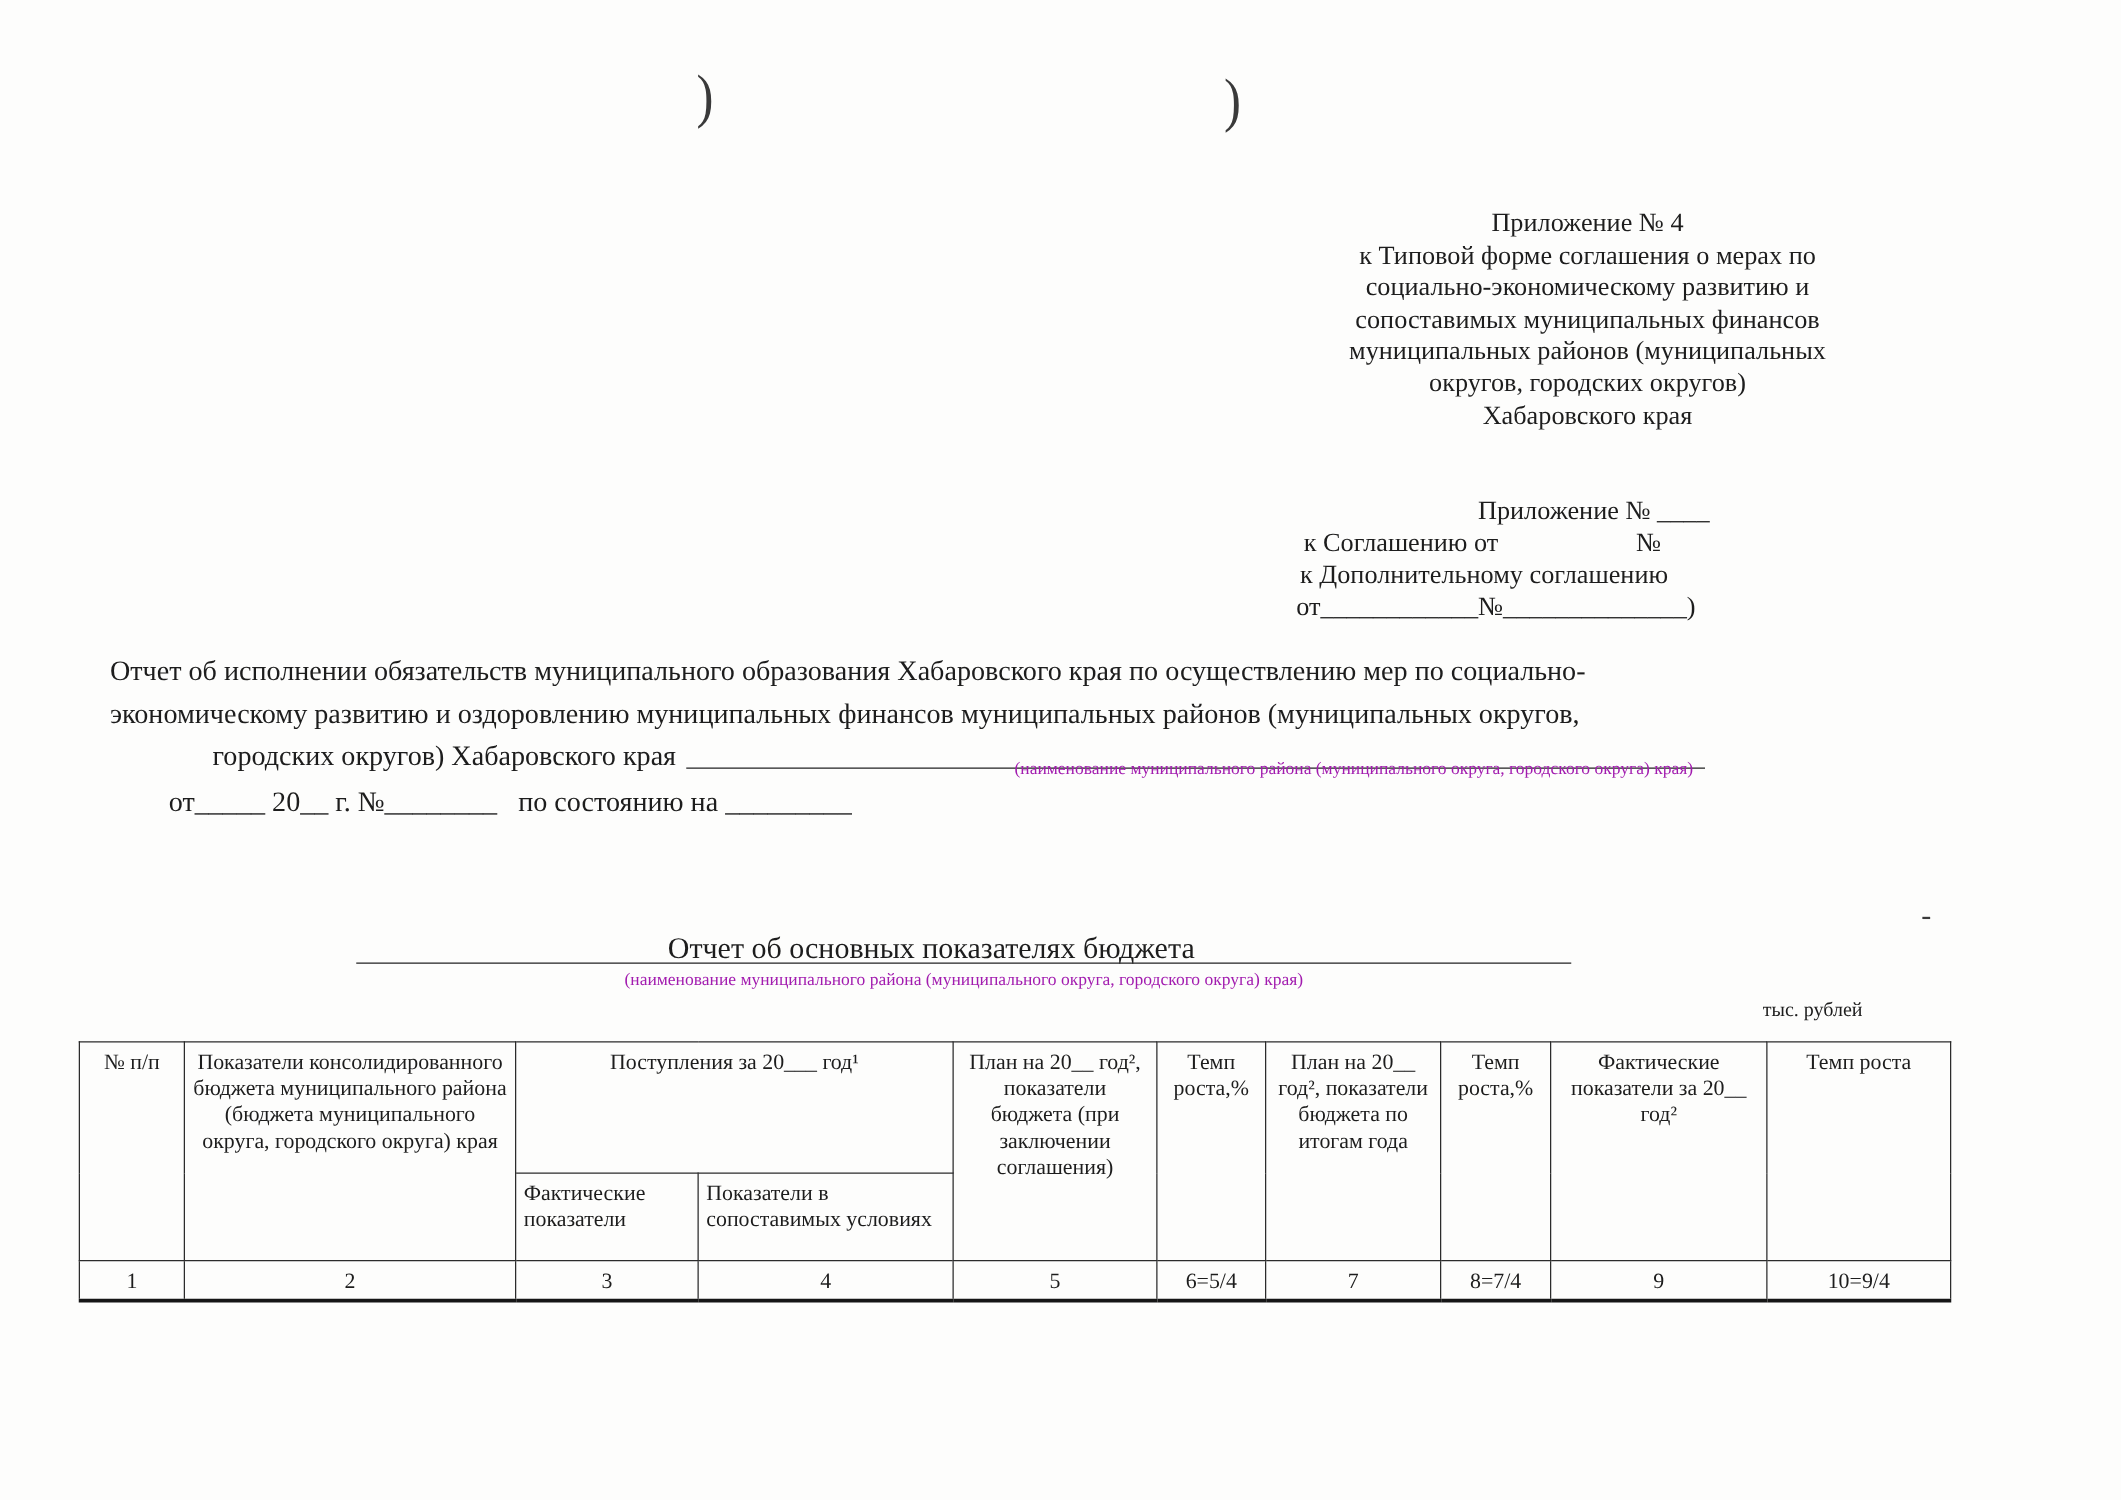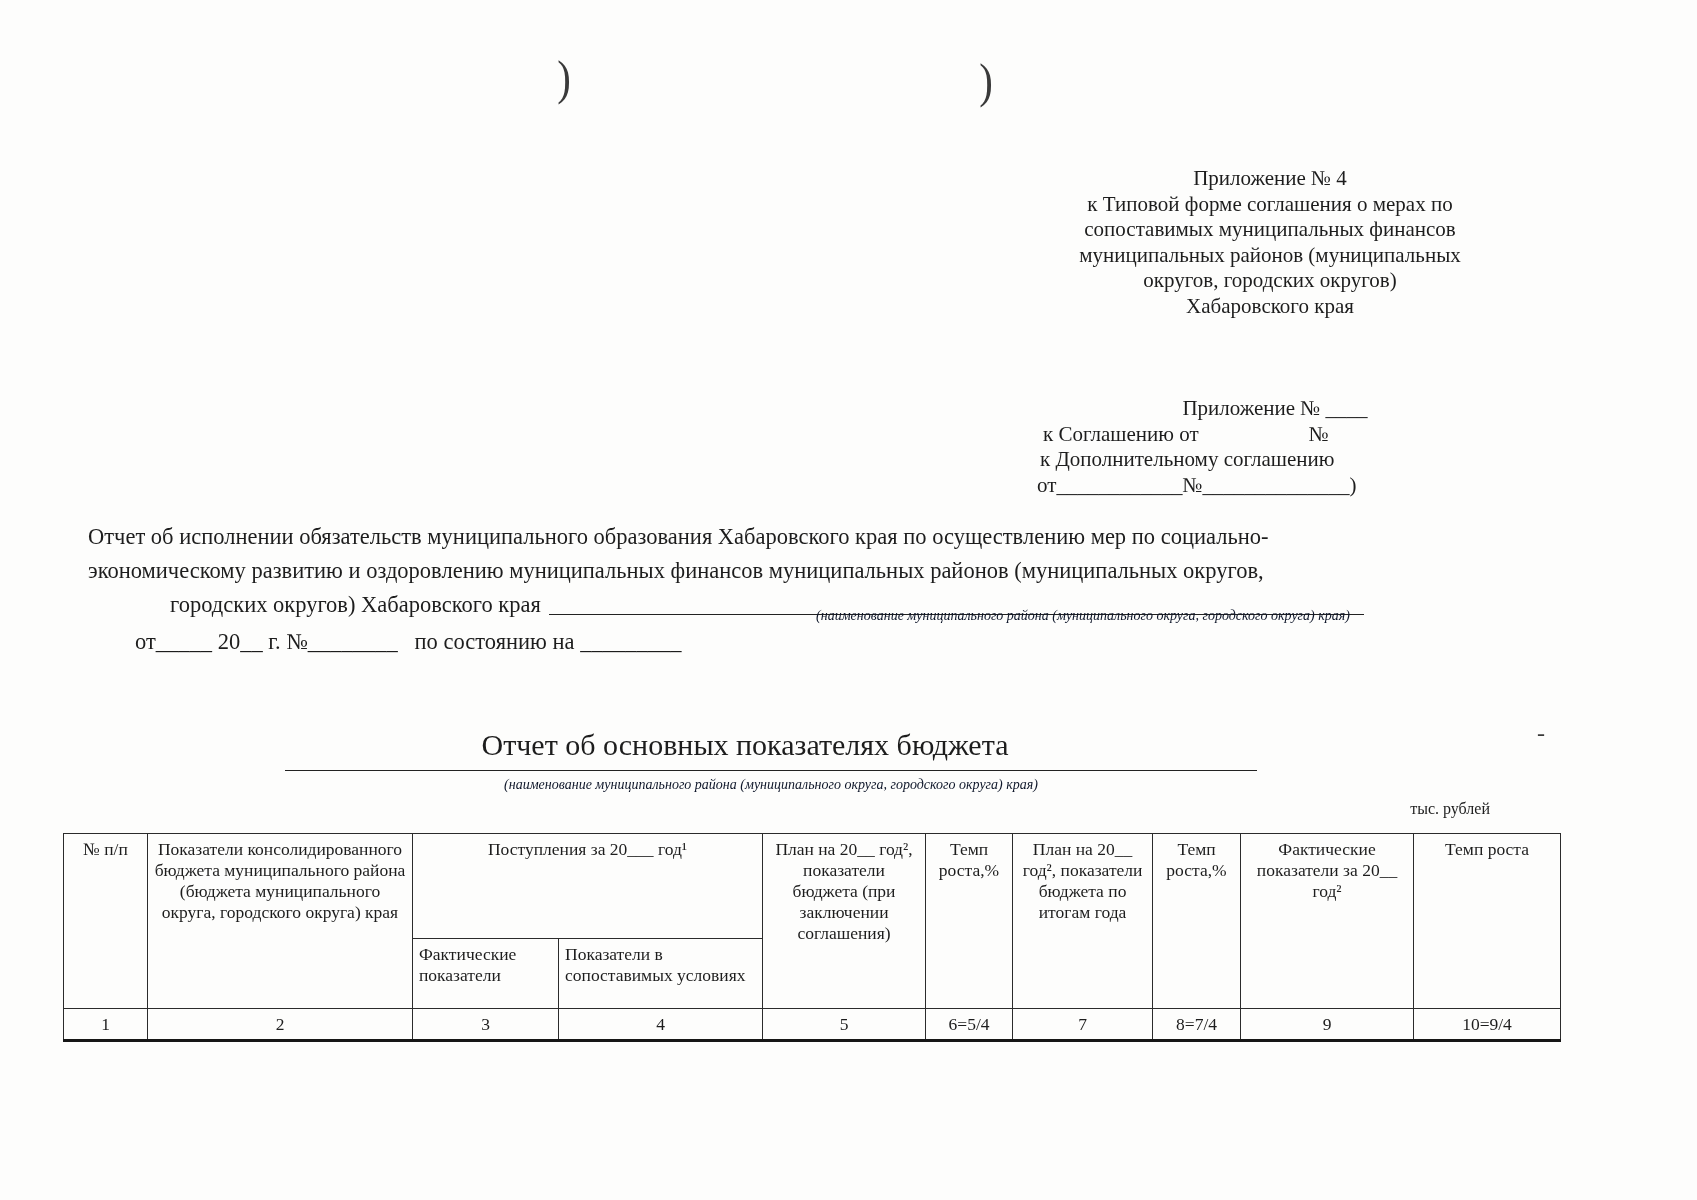--- a/index.html
+++ b/index.html
@@ -32,27 +32,27 @@
     left: 88px; top: 520px; width: 1478px;
     font-size: 22.5px; line-height: 34px;
   }
   .report-para .pline { white-space: nowrap; }
   .report-para .line3 { display: flex; padding-left: 82px; padding-right: 202px; }
   .blank-fill { flex: 1 1 auto; position: relative; }
   .blank-fill::after {
     content: ""; position: absolute; left: 8px; right: 0; bottom: 7px;
     border-bottom: 1.6px solid #222;
   }
-  .small-caption { font-size: 14px; line-height: 1.15; color: #0f172a; font-style: italic; }
+  .small-caption { font-size: 14px; line-height: 1.15; color: #a21caf; }
   .name-caption-1 { position: absolute; left: 665px; top: 88px; width: 660px; text-align: center; white-space: normal; }
   .line4 { padding-left: 47px; margin-top: 3px; }
 
   .table-title {
-    position: absolute; left: 240px; top: 728px; width: 1010px;
-    text-align: center; font-size: 30px;
+    position: absolute; left: 240px; top: 746px; width: 1010px;
+    text-align: center; font-size: 24px;
   }
   .name-line {
     position: absolute; left: 285px; top: 770px; width: 972px;
     border-top: 1.6px solid #222; height: 0;
   }
   .name-caption-2 { position: absolute; left: 285px; top: 777px; width: 972px; text-align: center; }
   .units { position: absolute; left: 1190px; top: 800px; width: 300px; text-align: right; font-size: 16px; }
 
   table.budget-table {
     position: absolute; left: 63px; top: 833px; width: 1497px;
@@ -81,20 +81,21 @@
 
 <div class="page">
 
   <span class="artifact paren1">)</span>
   <span class="artifact paren2">)</span>
   <span class="artifact dash1">-</span>
 
   <div class="appendix appendix-1">
     <div class="apx-line">Приложение № 4</div>
     <div class="apx-line">к Типовой форме соглашения о мерах по</div>
+    <div class="apx-line">социально-экономическому развитию и</div>
     <div class="apx-line">сопоставимых муниципальных финансов</div>
     <div class="apx-line">муниципальных районов (муниципальных</div>
     <div class="apx-line">округов, городских округов)</div>
     <div class="apx-line">Хабаровского края</div>
   </div>
 
   <div class="appendix appendix-2">
     <div class="apx-line a2-line1">Приложение № ____</div>
     <div class="apx-line a2-line2">к Соглашению от&nbsp;&nbsp;&nbsp;&nbsp;&nbsp;&nbsp;&nbsp;&nbsp;&nbsp;&nbsp;&nbsp;&nbsp;&nbsp;&nbsp;&nbsp;&nbsp;&nbsp;&nbsp;&nbsp;&nbsp; №</div>
     <div class="apx-line a2-line4">к Дополнительному соглашению</div>

